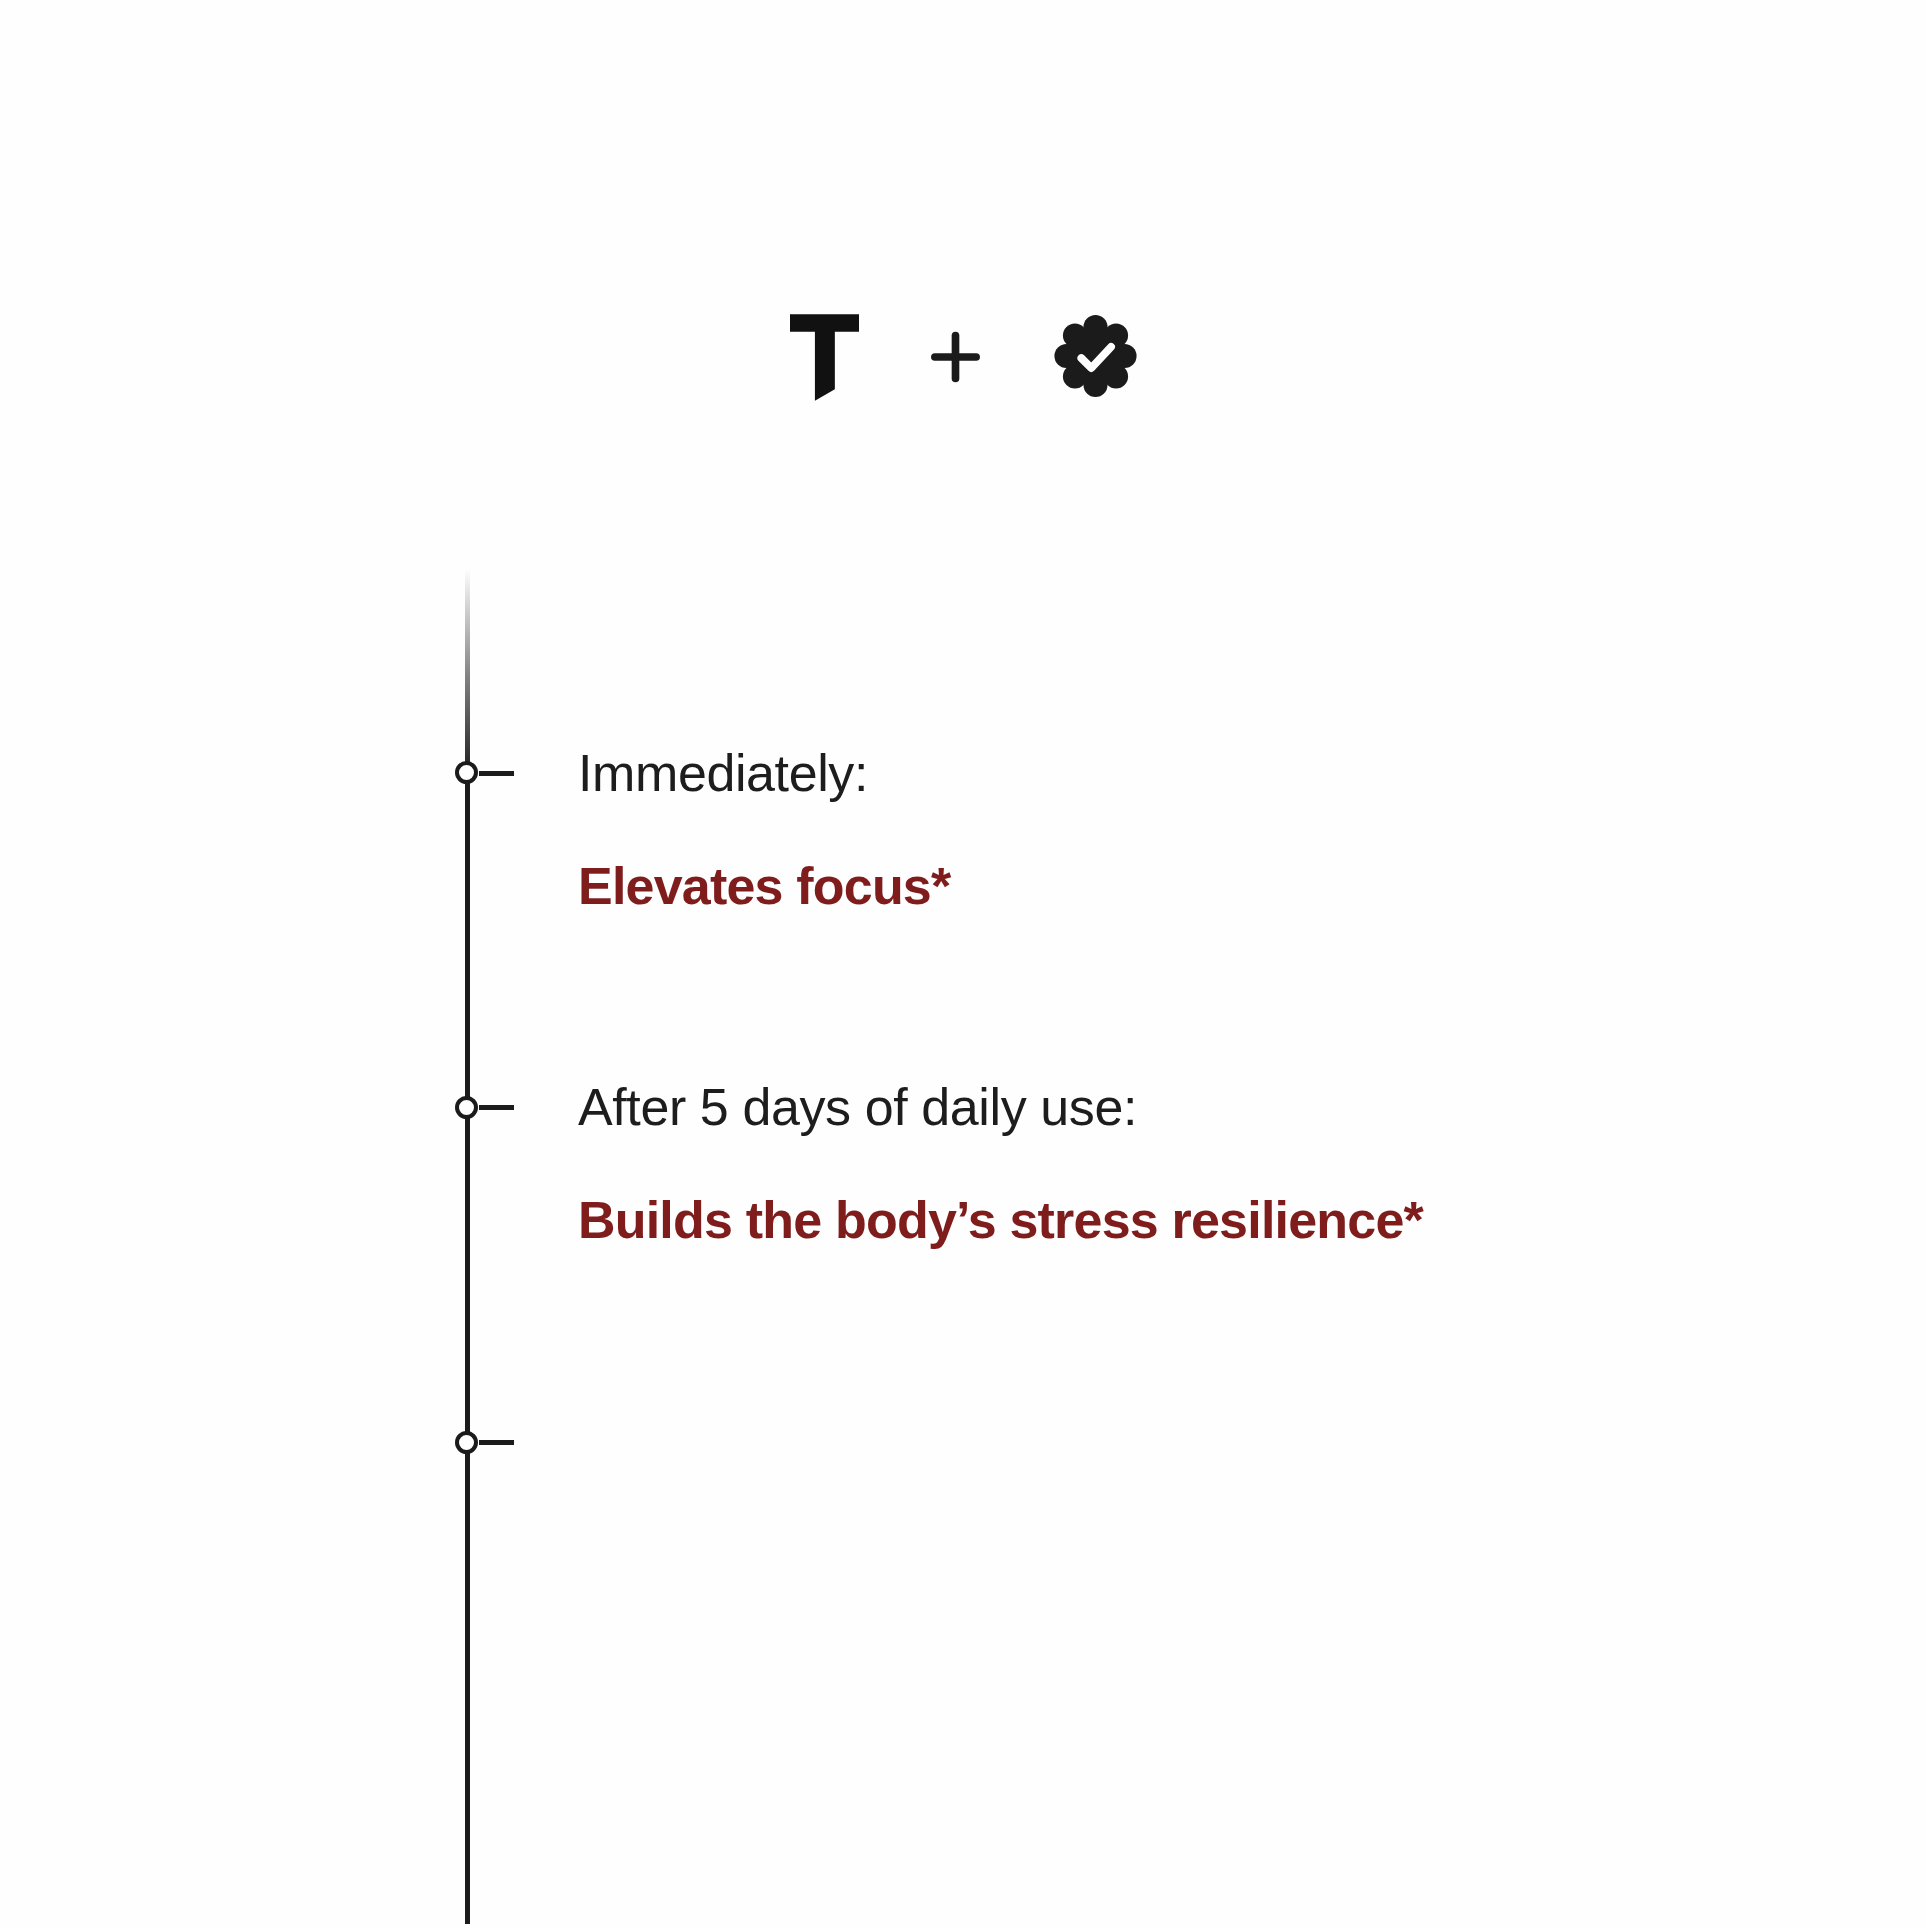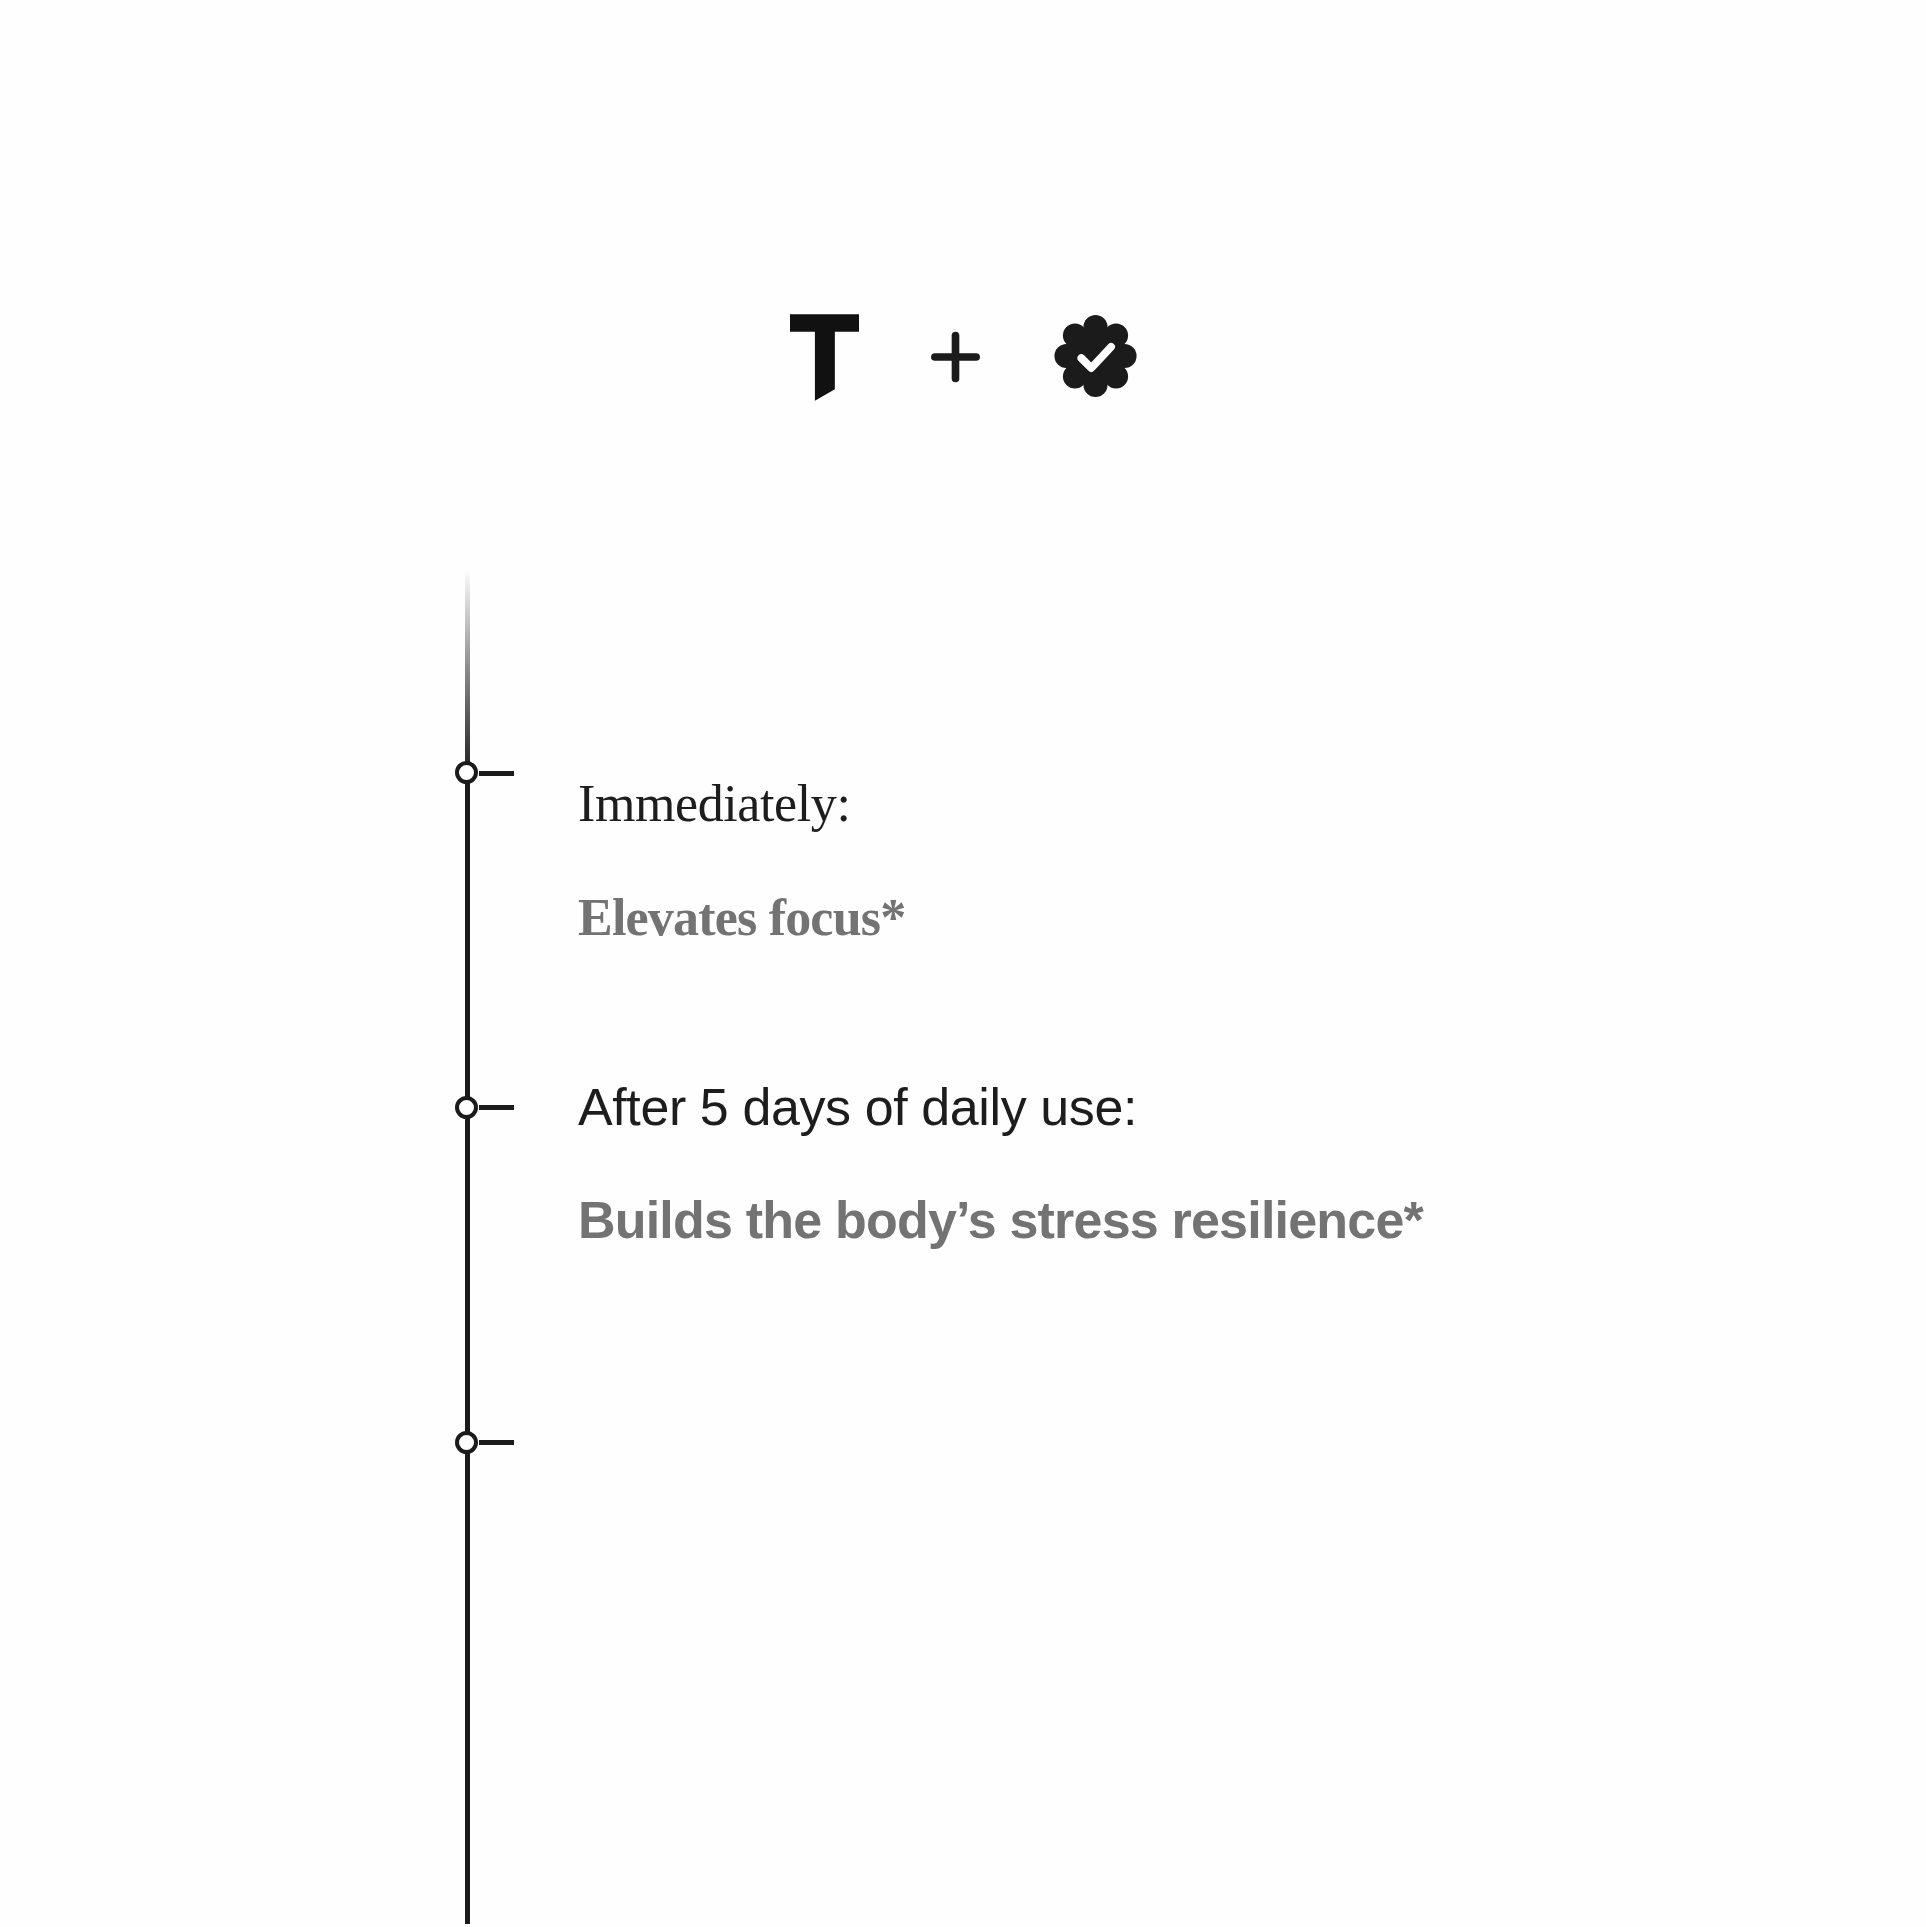--- a/index.html
+++ b/index.html
@@ -53,37 +53,37 @@
   .tick-1 { top: 771px; }
   .tick-2 { top: 1105px; }
   .tick-3 { top: 1440px; }
 
   
   .milestone {
     position: absolute;
     left: 578px;
     width: 1171px;
   }
-  .milestone-1 { top: 771px; font-family: Liberation Serif, serif; }
+  .milestone-1 { top: 740px; }
   .milestone-2 { top: 1074px; }
   .milestone-3 { top: 1409px; }
   .milestone-heading {
     font-size: 52px;
     line-height: 66px;
     font-weight: 400;
     letter-spacing: -0.4px;
     color: #1d1d1d;
   }
   .milestone-benefit {
     margin-top: 42px;
     font-size: 52px;
     line-height: 77px;
     font-weight: 700;
     letter-spacing: -0.8px;
-    color: #737373;
+    color: #7f1d1d;
     white-space: pre-line;
   }
 </style>
 </head>
 <body>
 
 <div class="canvas">
 
   <div class="brand-lockup">
     <svg class="t-logo" viewBox="0 0 90 113" xmlns="http://www.w3.org/2000/svg">

